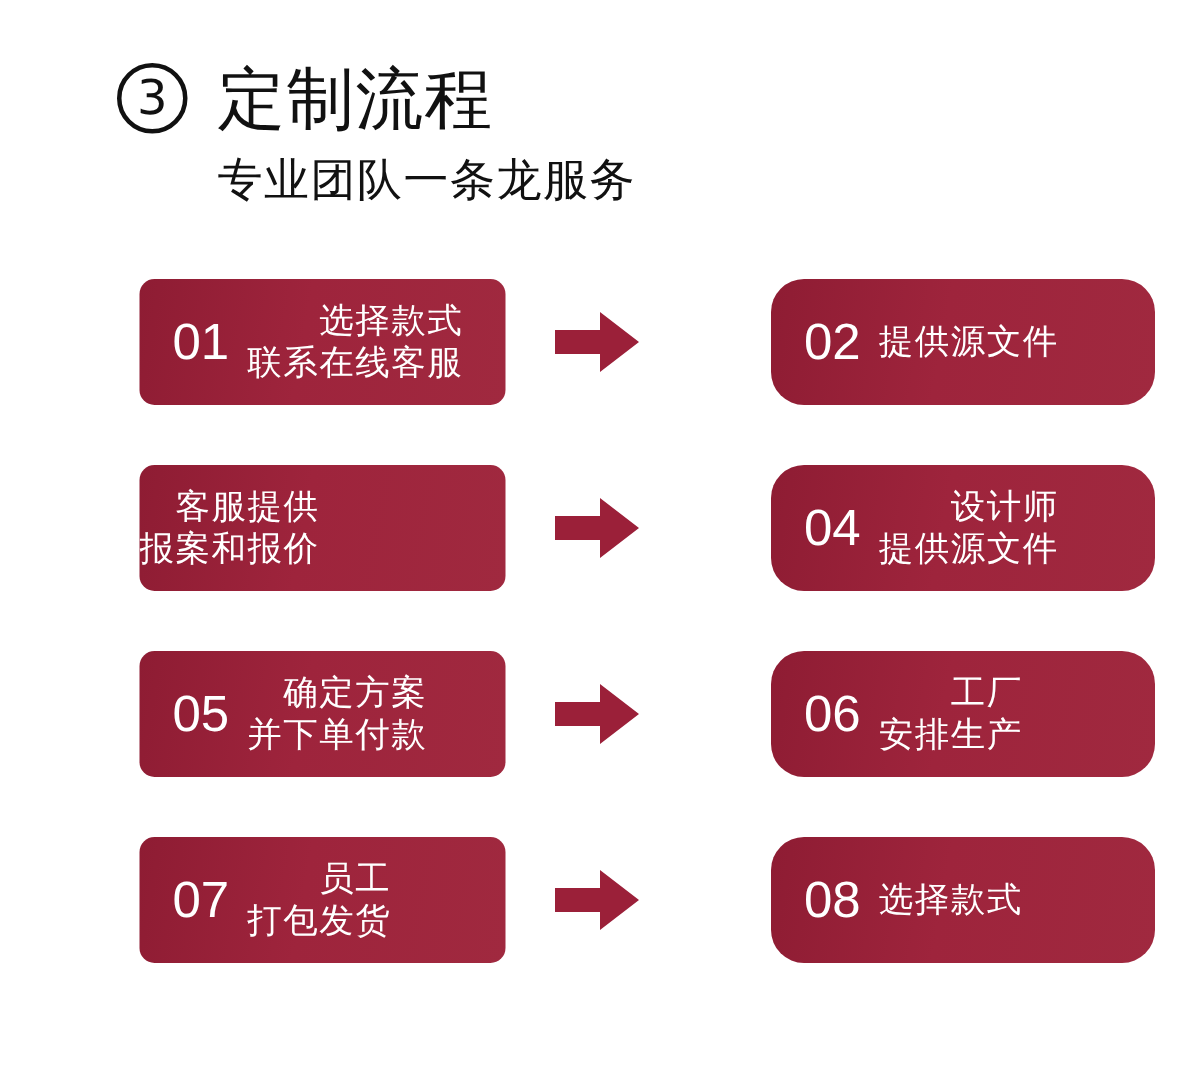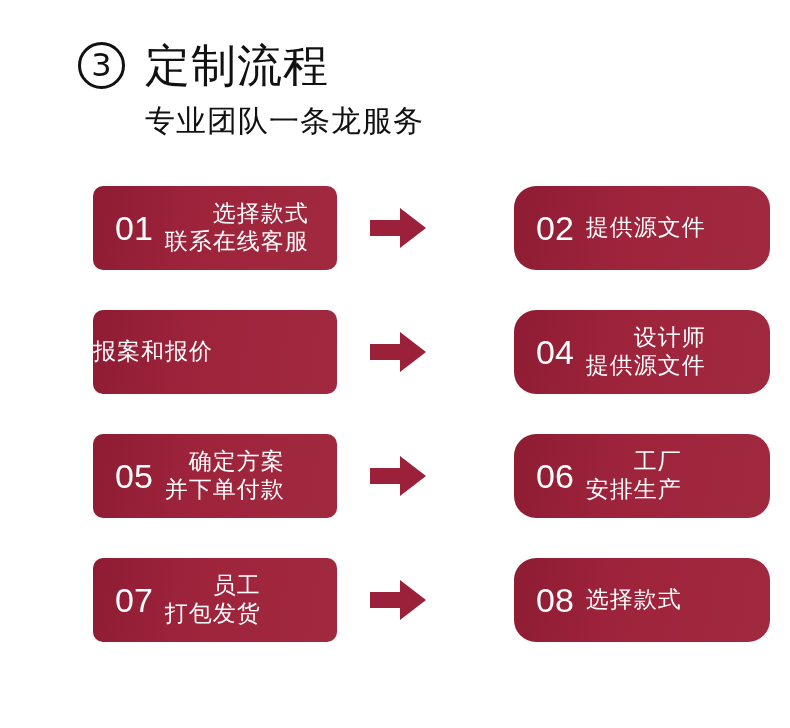--- a/index.html
+++ b/index.html
@@ -156,20 +156,21 @@
       <span class="step-num">02</span>
       <span class="step-text">
         <span class="l2">提供源文件</span>
       </span>
     </div>
   </div>
 
   <div class="flow-row">
     <div class="step-box left">
       <span class="step-text">
+        <span class="l1">客服提供</span>
         <span class="l2">报案和报价</span>
       </span>
     </div>
     <div class="arrow">
       <svg viewBox="0 0 56 44" xmlns="http://www.w3.org/2000/svg" aria-hidden="true">
         <path d="M0 14 H30 V2 L56 22 L30 42 V30 H0 Z" fill="#9B2039"></path>
       </svg>
     </div>
     <div class="step-box right">
       <span class="step-num">04</span>

